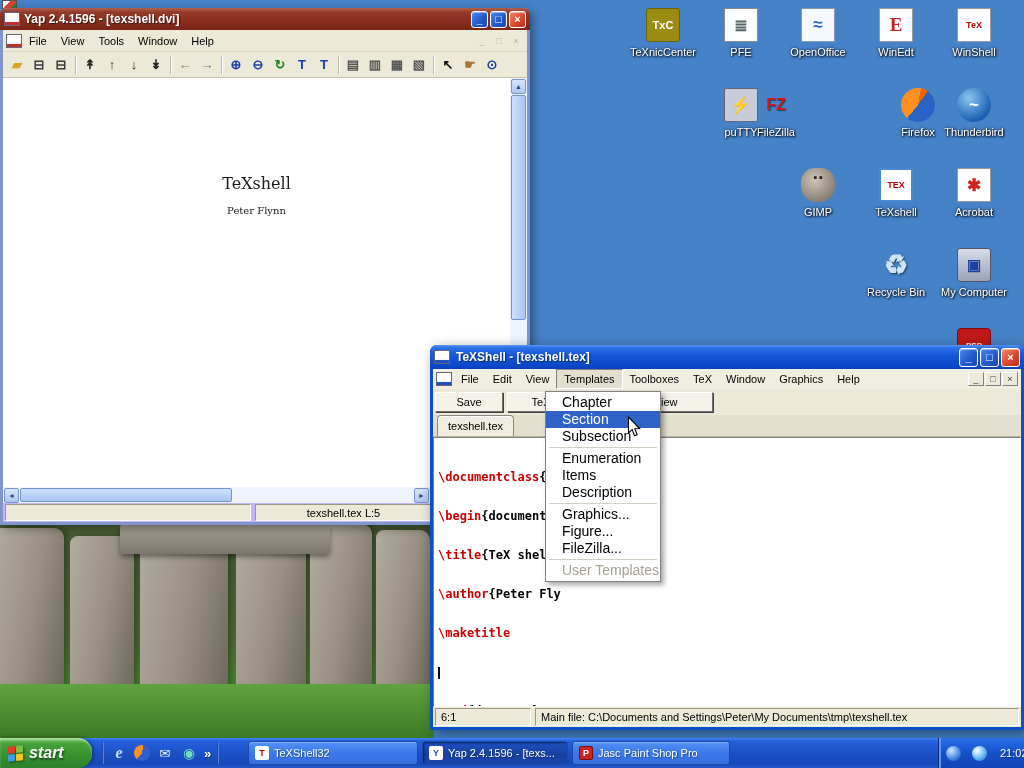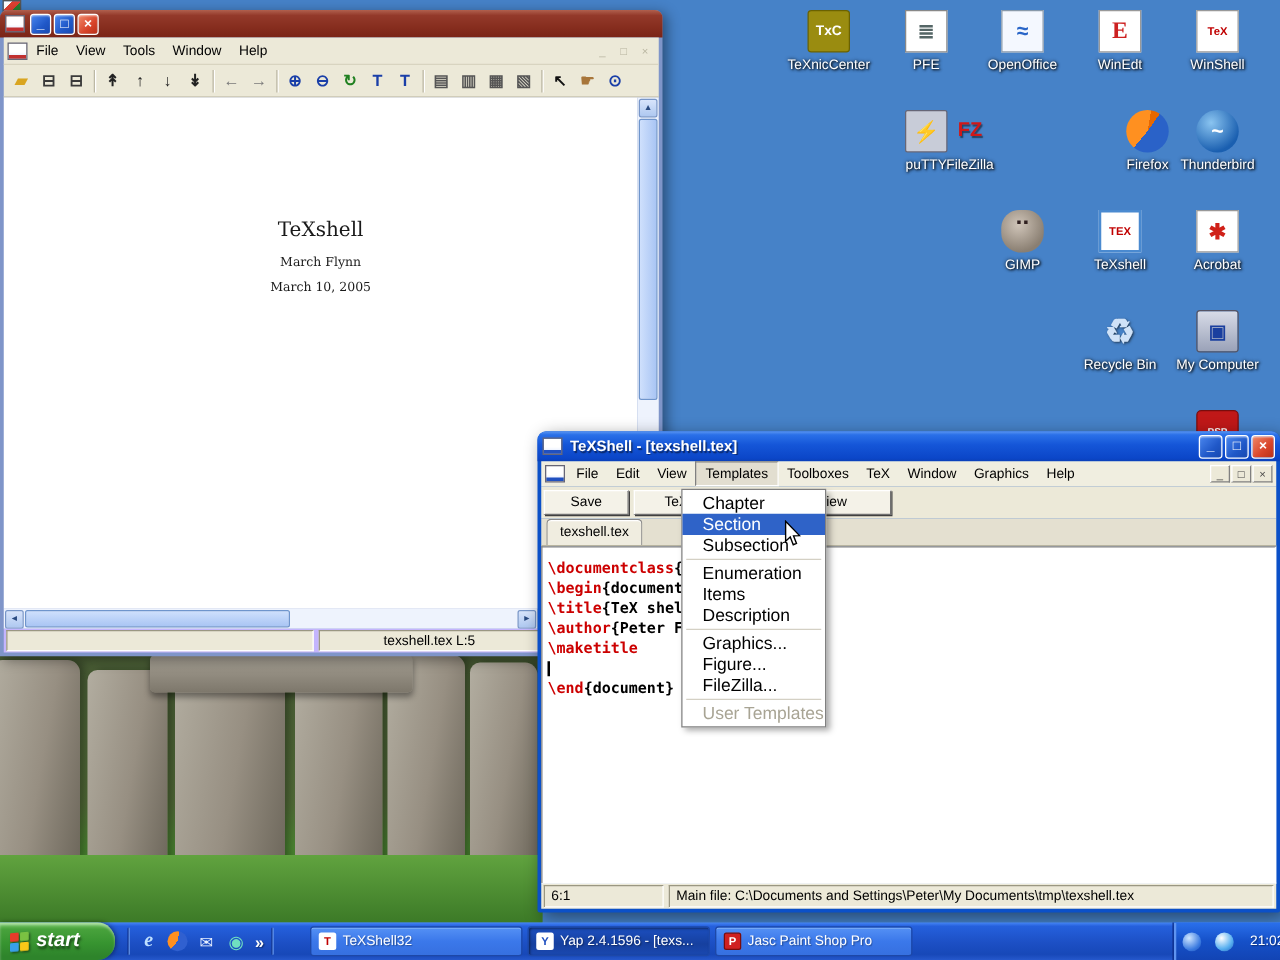--- a/index.html
+++ b/index.html
@@ -113,21 +113,21 @@
     background:#f4f2e8;border:1px solid;border-color:#fff #707070 #707070 #fff;box-shadow:1px 1px 0 #404040;}
   .tsb-0{left:2px;width:68px;}
   .tsb-1{left:74px;width:68px;}
   .tsb-2{left:170px;width:110px;}
   #ts-tabrow{position:absolute;left:3px;top:70px;width:588px;height:22px;background:#e4e0d0;border-bottom:1px solid #b8b4a0;}
   .tab{position:absolute;left:4px;bottom:0;height:21px;padding:0 10px;background:#f0ede0;border:1px solid #888;border-bottom:none;
     border-radius:4px 4px 0 0;font-size:11px;display:flex;align-items:center;box-shadow:inset 0 1px 0 #fff;}
   #ts-editor{position:absolute;left:3px;top:92px;width:588px;height:270px;background:#fff;
     border:1px solid;border-color:#808080 #fff #fff #808080;overflow:hidden;}
   #editor-lines{padding:8px 0 0 4px;font-family:"DejaVu Sans Mono",monospace;font-size:12px;font-weight:bold;line-height:16px;}
-  .code-line{white-space:pre;height:16px;}
+  .code-line{white-space:pre;height:16px;margin-top:23px;}
   .tex-cmd{color:#cc0000;}
   .tex-arg{color:#000;}
   .caret{display:inline-block;width:2px;height:12px;background:#000;vertical-align:middle;}
   #ts-status{position:absolute;left:3px;top:362px;width:588px;height:20px;background:#ece9d8;display:flex;gap:4px;padding:1px 2px;}
   .tstat-1{width:96px;}
   .tstat-2{flex:1;}
 
   
   #templates-dropdown{position:absolute;left:545px;top:391px;width:116px;z-index:20;background:#fff;
     border:1px solid #808080;box-shadow:3px 3px 5px rgba(0,0,0,.35);padding:2px 0;}
@@ -253,20 +253,21 @@
     </div>
     <div class="di di-psp">
       <div class="di-glyph g-psp">PSP</div>
       <div class="di-label">PSP</div>
     </div>
   </div>
 
 <div id="yap">
   <div class="titlebar yap-title">
     <span class="app-ic"></span>
+    <span class="t-text">Yap 2.4.1596 - [texshell.dvi]</span>
     <span class="winbtns">
       <span class="winbtn">_</span>
       <span class="winbtn">□</span>
       <span class="winbtn close">×</span>
     </span>
   </div>
   <div id="yap-menubar" class="menubar">
     <span class="app-ic"></span>
     <span id="yap-menu-items" style="display: flex; height: 100%;">
         <span class="menu-item">File</span>
@@ -347,22 +348,21 @@
       <span class="tb-btn">
         <span class="tb-glyph" style="color: rgb(168, 118, 58);">☛</span>
       </span>
       <span class="tb-btn">
         <span class="tb-glyph" style="color: rgb(26, 63, 168);">⊙</span>
       </span>
     </div>
   <div class="yap-doc">
     <div class="dvi-page">
       <div class="dvi-title">TeXshell</div>
-      <div class="dvi-author">March Flynn</div>
-      <div class="dvi-date">March 10, 2005</div>
+      <div class="dvi-author">Peter Flynn</div>
     </div>
   </div>
   <div class="yap-vscroll">
     <span class="sb-btn up">▲</span>
     <span class="vthumb"></span>
     <span class="sb-btn down">▼</span>
   </div>
   <div class="yap-hscroll">
     <span class="sb-btn left">◄</span>
     <span class="hthumb"></span>

